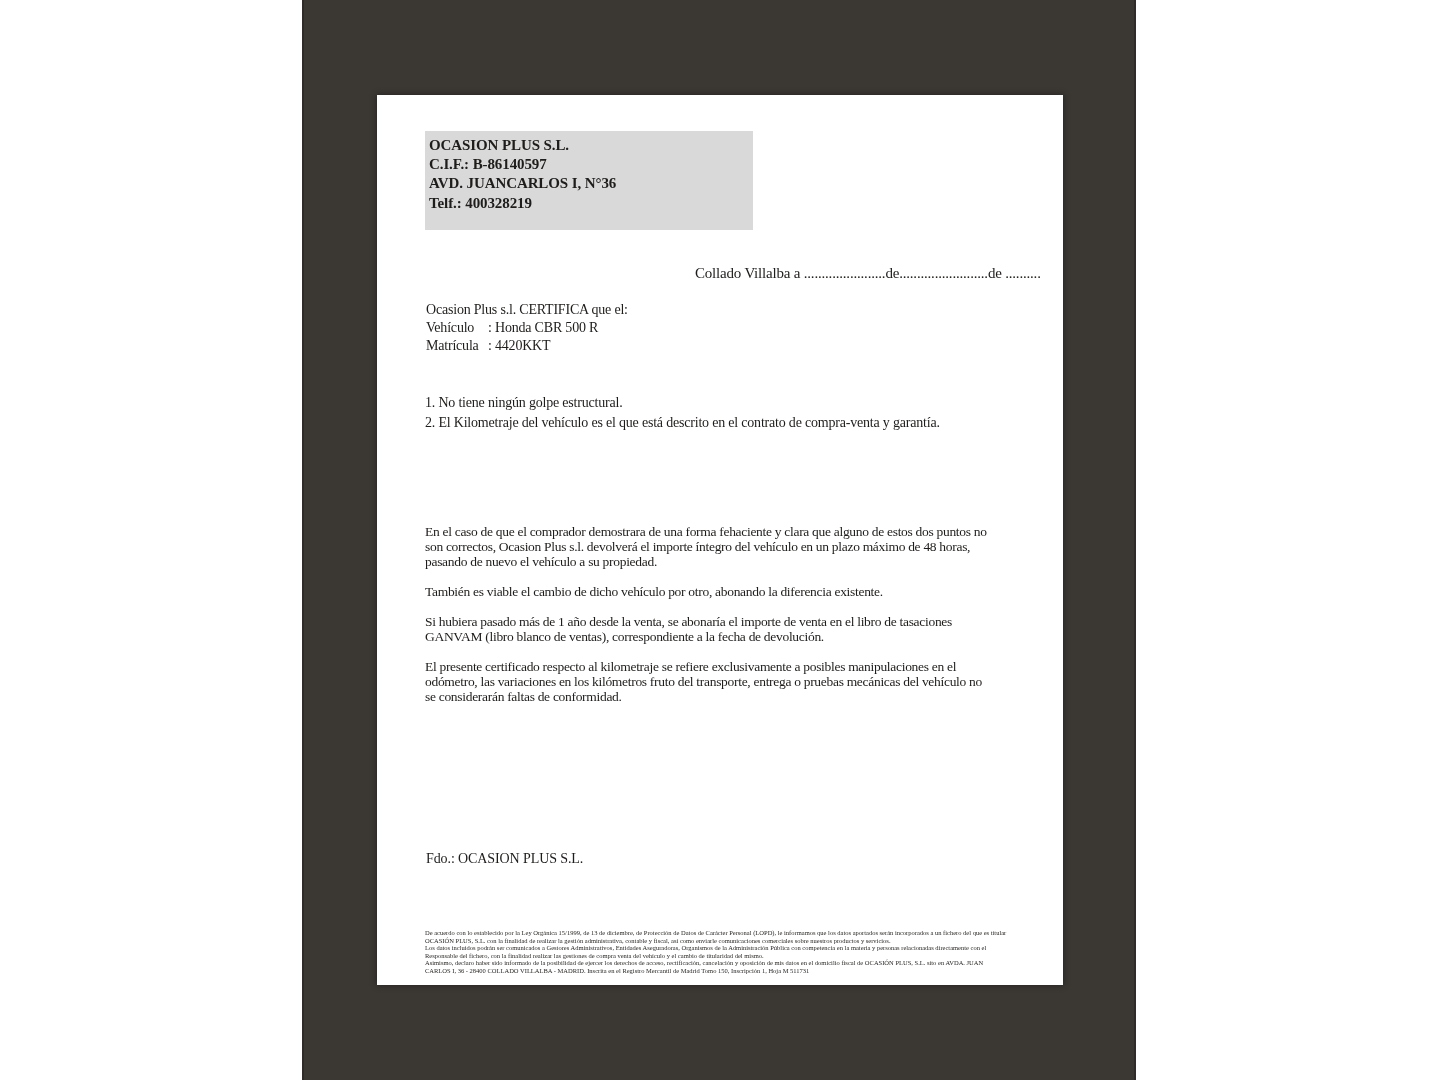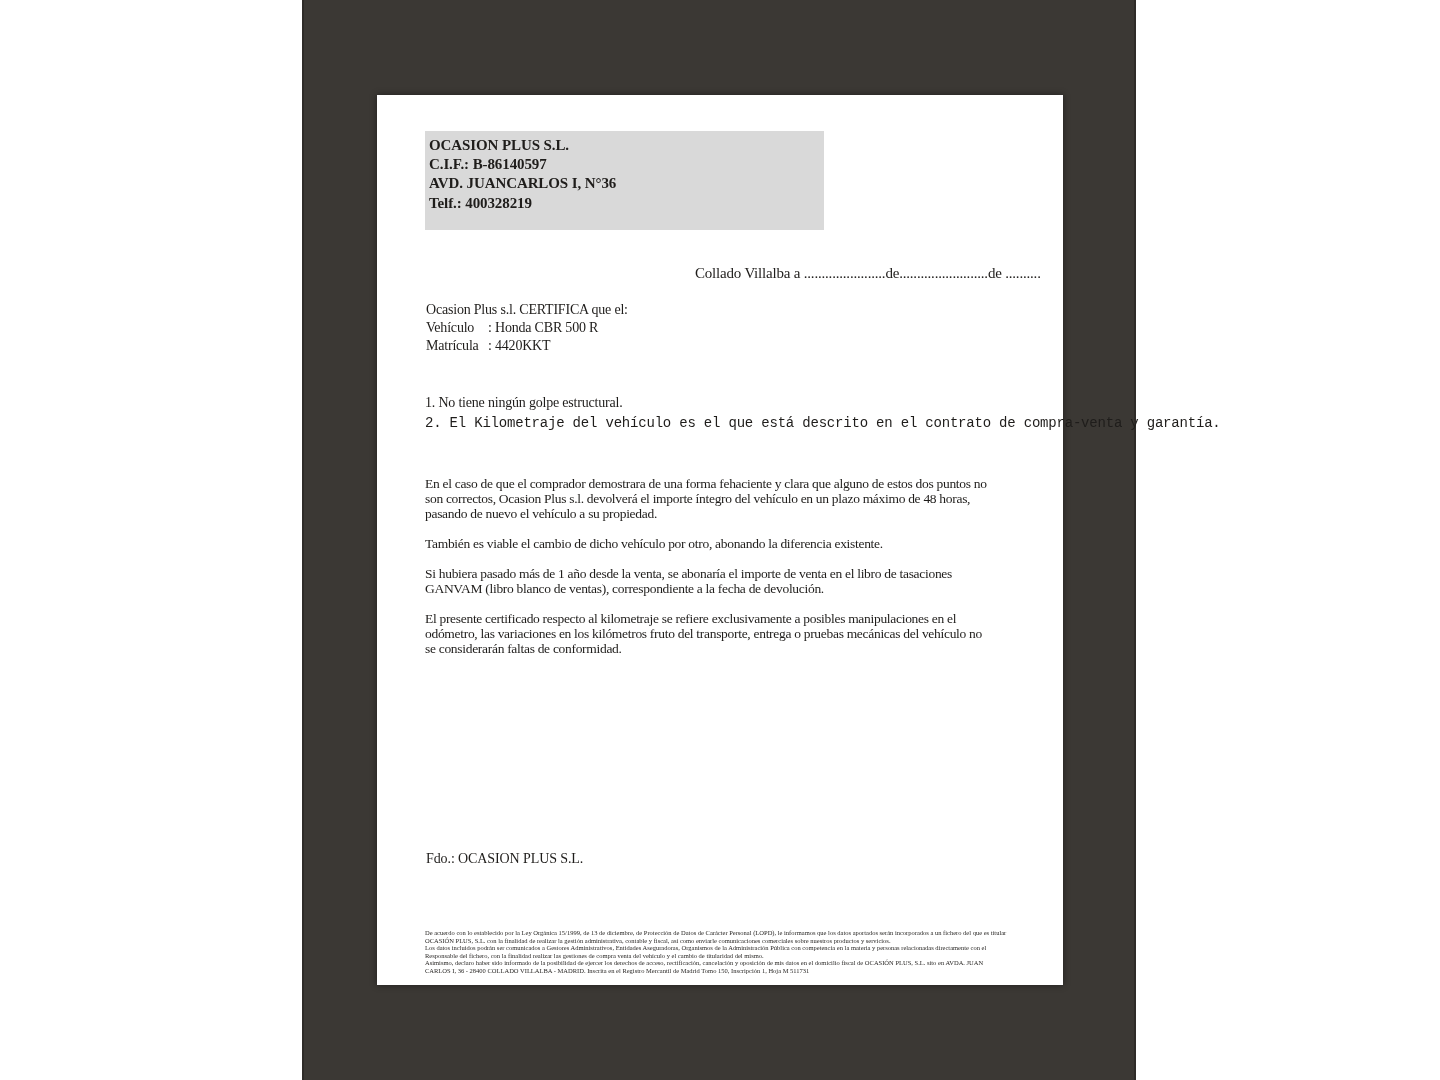--- a/index.html
+++ b/index.html
@@ -23,21 +23,21 @@
     left: 73px; top: 95px;
     width: 686px; height: 890px;
     background: #ffffff;
     box-shadow: 0 0 7px rgba(0,0,0,0.45);
     color: #1f1d1b;
   }
   .doc-page > div { position: absolute; }
 
   .header-box {
     left: 48px; top: 36px;
-    width: 399px; height: 99px;
+    width: 328px; height: 99px;
     background: #d9d9d9;
     padding: 5px 0 0 4px;
     font-weight: bold;
     font-size: 15px;
     line-height: 19.2px;
     letter-spacing: -0.1px;
     white-space: nowrap;
   }
   .date-line {
     left: 318px; top: 170px;
@@ -56,27 +56,28 @@
     display: inline-block;
     width: 62px;
   }
   .cond-point {
     left: 48px;
     font-size: 14px;
     letter-spacing: -0.2px;
     white-space: nowrap;
   }
   .point-1 { top: 290px; margin-top: 10px; }
-  .point-2 { top: 320px; font-family: Liberation Mono, monospace; }
+  .point-2 { top: 320px; }
   .body-para {
     left: 48px;
     font-size: 13.5px;
     line-height: 15px;
     letter-spacing: -0.3px;
     white-space: pre-line;
+    margin-top: 48px;
   }
   .para-1 { top: 381px; }
   .para-2 { top: 441px; }
   .para-3 { top: 471px; }
   .para-4 { top: 516px; }
   .signature-line {
     left: 49px; top: 708px;
     font-size: 14px;
     letter-spacing: -0.1px;
     white-space: nowrap;

